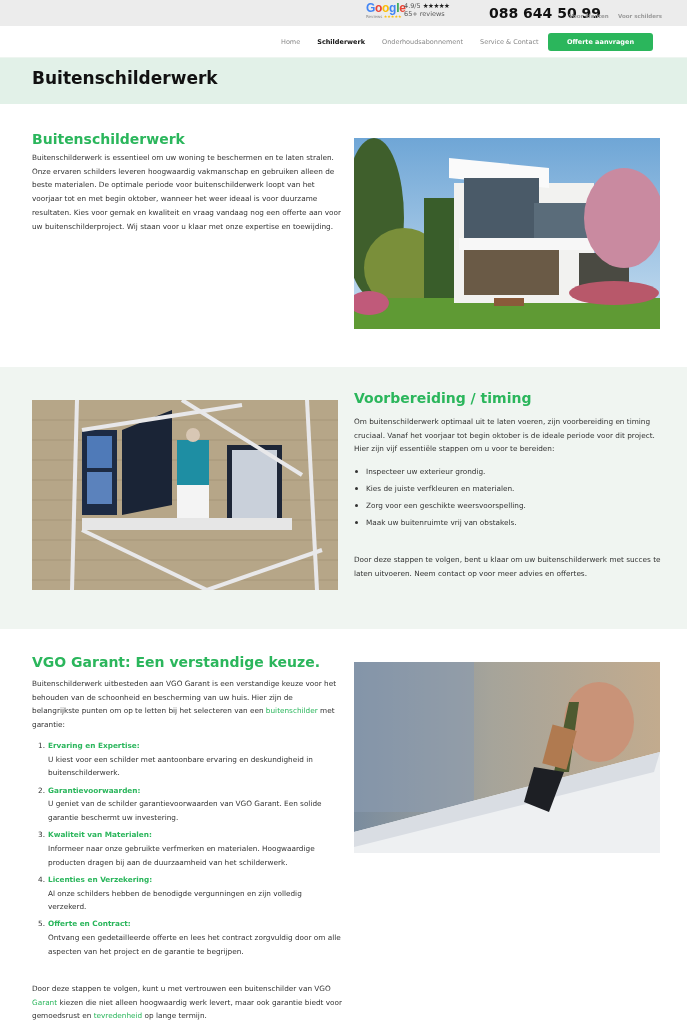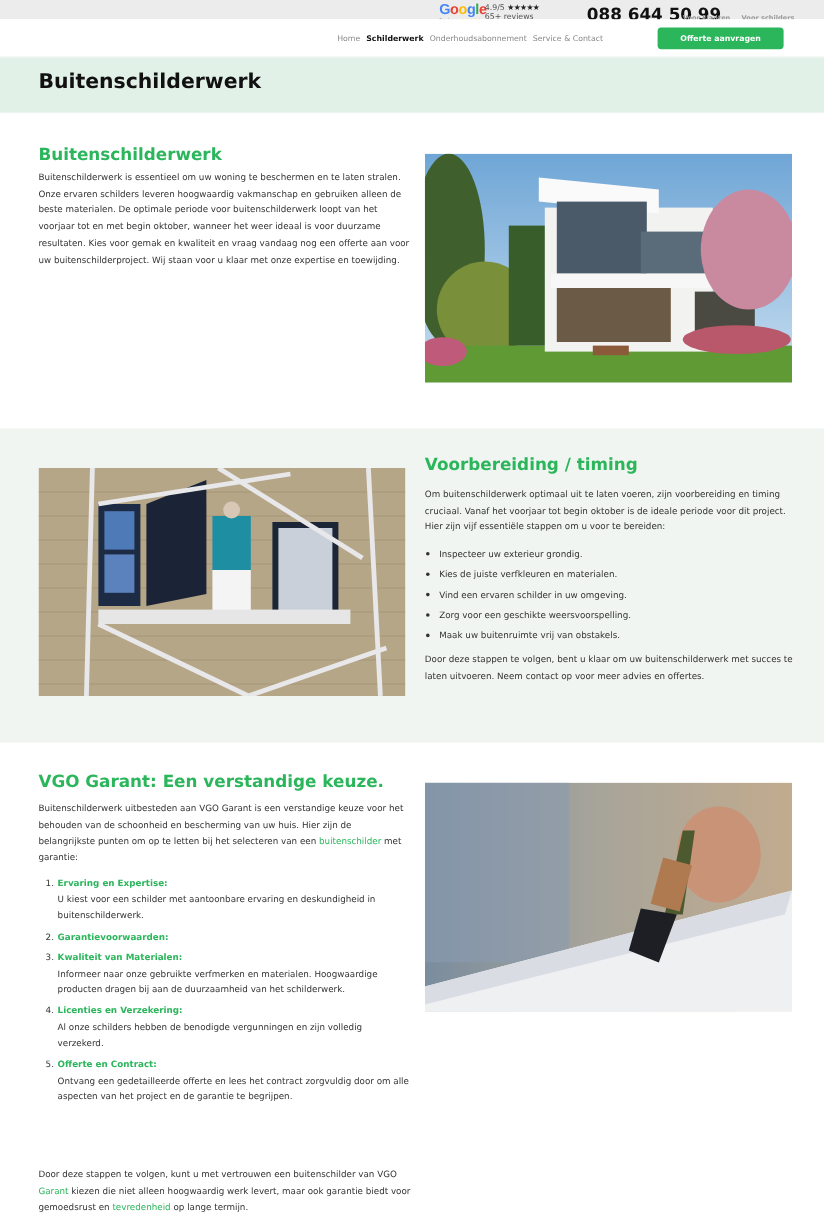--- a/index.html
+++ b/index.html
@@ -1,39 +1,39 @@
 <!DOCTYPE html>
 <html><head>
 <meta charset="utf-8">
 <style>
   * { box-sizing: border-box; margin: 0; padding: 0; }
   html, body { width: 687px; background: #ffffff; }
   body { font-family: "DejaVu Sans", sans-serif; color: #222; overflow-x: hidden; }
 
   
-  .topbar { height: 16px; background: #ececec; position: relative; }
+  .topbar { height: 26px; background: #ececec; position: relative; }
   .google { position: absolute; left: 366px; top: 2px; width: 38px; }
   .google-word { font-family: "Liberation Sans", sans-serif; font-size: 12px; font-weight: bold; letter-spacing: -0.3px; line-height: 12px; }
   .google-word .b { color: #4285f4; } .google-word .r { color: #ea4335; } .google-word .y { color: #fbbc05; } .google-word .g { color: #34a853; }
   .google-sub { font-size: 4px; color: #888; line-height: 5px; }
   .google-sub .stars { color: #fbbc05; }
   .rating { position: absolute; left: 404px; top: 2px; font-size: 6.5px; color: #555; line-height: 8px; }
   .rating .stars { color: #222; letter-spacing: -0.5px; }
   .phone { position: absolute; left: 489px; top: 5px; font-size: 14px; font-weight: bold; color: #111; }
   .toplink { position: absolute; top: 13px; font-size: 5.5px; color: #9a9a9a; font-weight: bold; }
   .toplink.klanten { left: 569px; }
   .toplink.schilders { left: 618px; }
 
   
   .nav { height: 32px; background: #fff; position: relative; border-bottom: 1px solid #eef5f0; }
   .logo { position: absolute; left: 31px; top: 0; width: 90px; height: 32px; margin-top: 40px; }
   .logo-mark { position: absolute; left: 0; top: 0; }
   .logo-text { position: absolute; left: 37px; top: 5px; font-family: "Liberation Sans", sans-serif; font-weight: bold; font-size: 10px; line-height: 10px; color: #111; }
   .nav-links { position: absolute; left: 281px; top: 12px; display: flex; gap: 0; }
-  .nav-link { font-size: 6.5px; color: #888; margin-right: 5px; }
+  .nav-link { font-size: 6.5px; color: #888; margin-right: 17px; }
   .nav-link.active { color: #111; font-weight: bold; }
   .cta { position: absolute; left: 548px; top: 7px; width: 105px; height: 18px; background: #2bb65c; color: #fff; border-radius: 3px; font-size: 6.5px; font-weight: bold; text-align: center; line-height: 18px; }
 
   
   .page-head { height: 46px; background: #e2f1e8; position: relative; }
   .page-title { position: absolute; left: 32px; top: 10px; font-size: 17px; font-weight: bold; color: #111; }
 
   
   .section { position: relative; }
   .s1 { height: 263px; background: #fff; }
@@ -172,33 +172,32 @@
           <line x1="50" y1="130" x2="175" y2="190"></line>
           <line x1="175" y1="190" x2="290" y2="150"></line>
       </g>
     </svg>
   </div>
   <h2 class="h2">Voorbereiding / timing</h2>
   <p class="p intro">Om buitenschilderwerk optimaal uit te laten voeren, zijn voorbereiding en timing cruciaal. Vanaf het voorjaar tot begin oktober is de ideale periode voor dit project. Hier zijn vijf essentiële stappen om u voor te bereiden:</p>
   <ul>
     <li>Inspecteer uw exterieur grondig.</li>
     <li>Kies de juiste verfkleuren en materialen.</li>
-    <li>Vind een ervaren schilder in uw omgeving.</li>
     <li>Zorg voor een geschikte weersvoorspelling.</li>
     <li>Maak uw buitenruimte vrij van obstakels.</li>
   </ul>
   <p class="p outro">Door deze stappen te volgen, bent u klaar om uw buitenschilderwerk met succes te laten uitvoeren. Neem contact op voor meer advies en offertes.</p>
 </div>
 
 <div class="section s3">
   <h2 class="h2">VGO Garant: Een verstandige keuze.</h2>
   <p class="p intro"><span>Buitenschilderwerk uitbesteden aan VGO Garant is een verstandige keuze voor het behouden van de schoonheid en bescherming van uw huis. Hier zijn de belangrijkste punten om op te letten bij het selecteren van een </span><a class="link">buitenschilder</a><span> met garantie:</span></p>
   <ol>
     <li><span class="num">1.</span><span class="t">Ervaring en Expertise:</span><span>U kiest voor een schilder met aantoonbare ervaring en deskundigheid in buitenschilderwerk.</span></li>
-    <li><span class="num">2.</span><span class="t">Garantievoorwaarden:</span></li>
+    <li><span class="num">2.</span><span class="t">Garantievoorwaarden:</span><span>U geniet van de schilder garantievoorwaarden van VGO Garant. Een solide garantie beschermt uw investering.</span></li>
     <li><span class="num">3.</span><span class="t">Kwaliteit van Materialen:</span><span>Informeer naar onze gebruikte verfmerken en materialen. Hoogwaardige producten dragen bij aan de duurzaamheid van het schilderwerk.</span></li>
     <li><span class="num">4.</span><span class="t">Licenties en Verzekering:</span><span>Al onze schilders hebben de benodigde vergunningen en zijn volledig verzekerd.</span></li>
     <li><span class="num">5.</span><span class="t">Offerte en Contract:</span><span>Ontvang een gedetailleerde offerte en lees het contract zorgvuldig door om alle aspecten van het project en de garantie te begrijpen.</span></li>
   </ol>
   <p class="p outro"><span>Door deze stappen te volgen, kunt u met vertrouwen een buitenschilder van VGO </span><a class="link">Garant</a><span> kiezen die niet alleen hoogwaardig werk levert, maar ook garantie biedt voor gemoedsrust en </span><a class="link">tevredenheid</a><span> op lange termijn.</span></p>
   <div class="img">
     <svg width="306" height="191" viewBox="0 0 306 191" preserveAspectRatio="none">
       <defs>
         <linearGradient id="bg3" x1="0" y1="0" x2="1" y2="0">
             <stop offset="0" stop-color="#7a8c9e"></stop>

